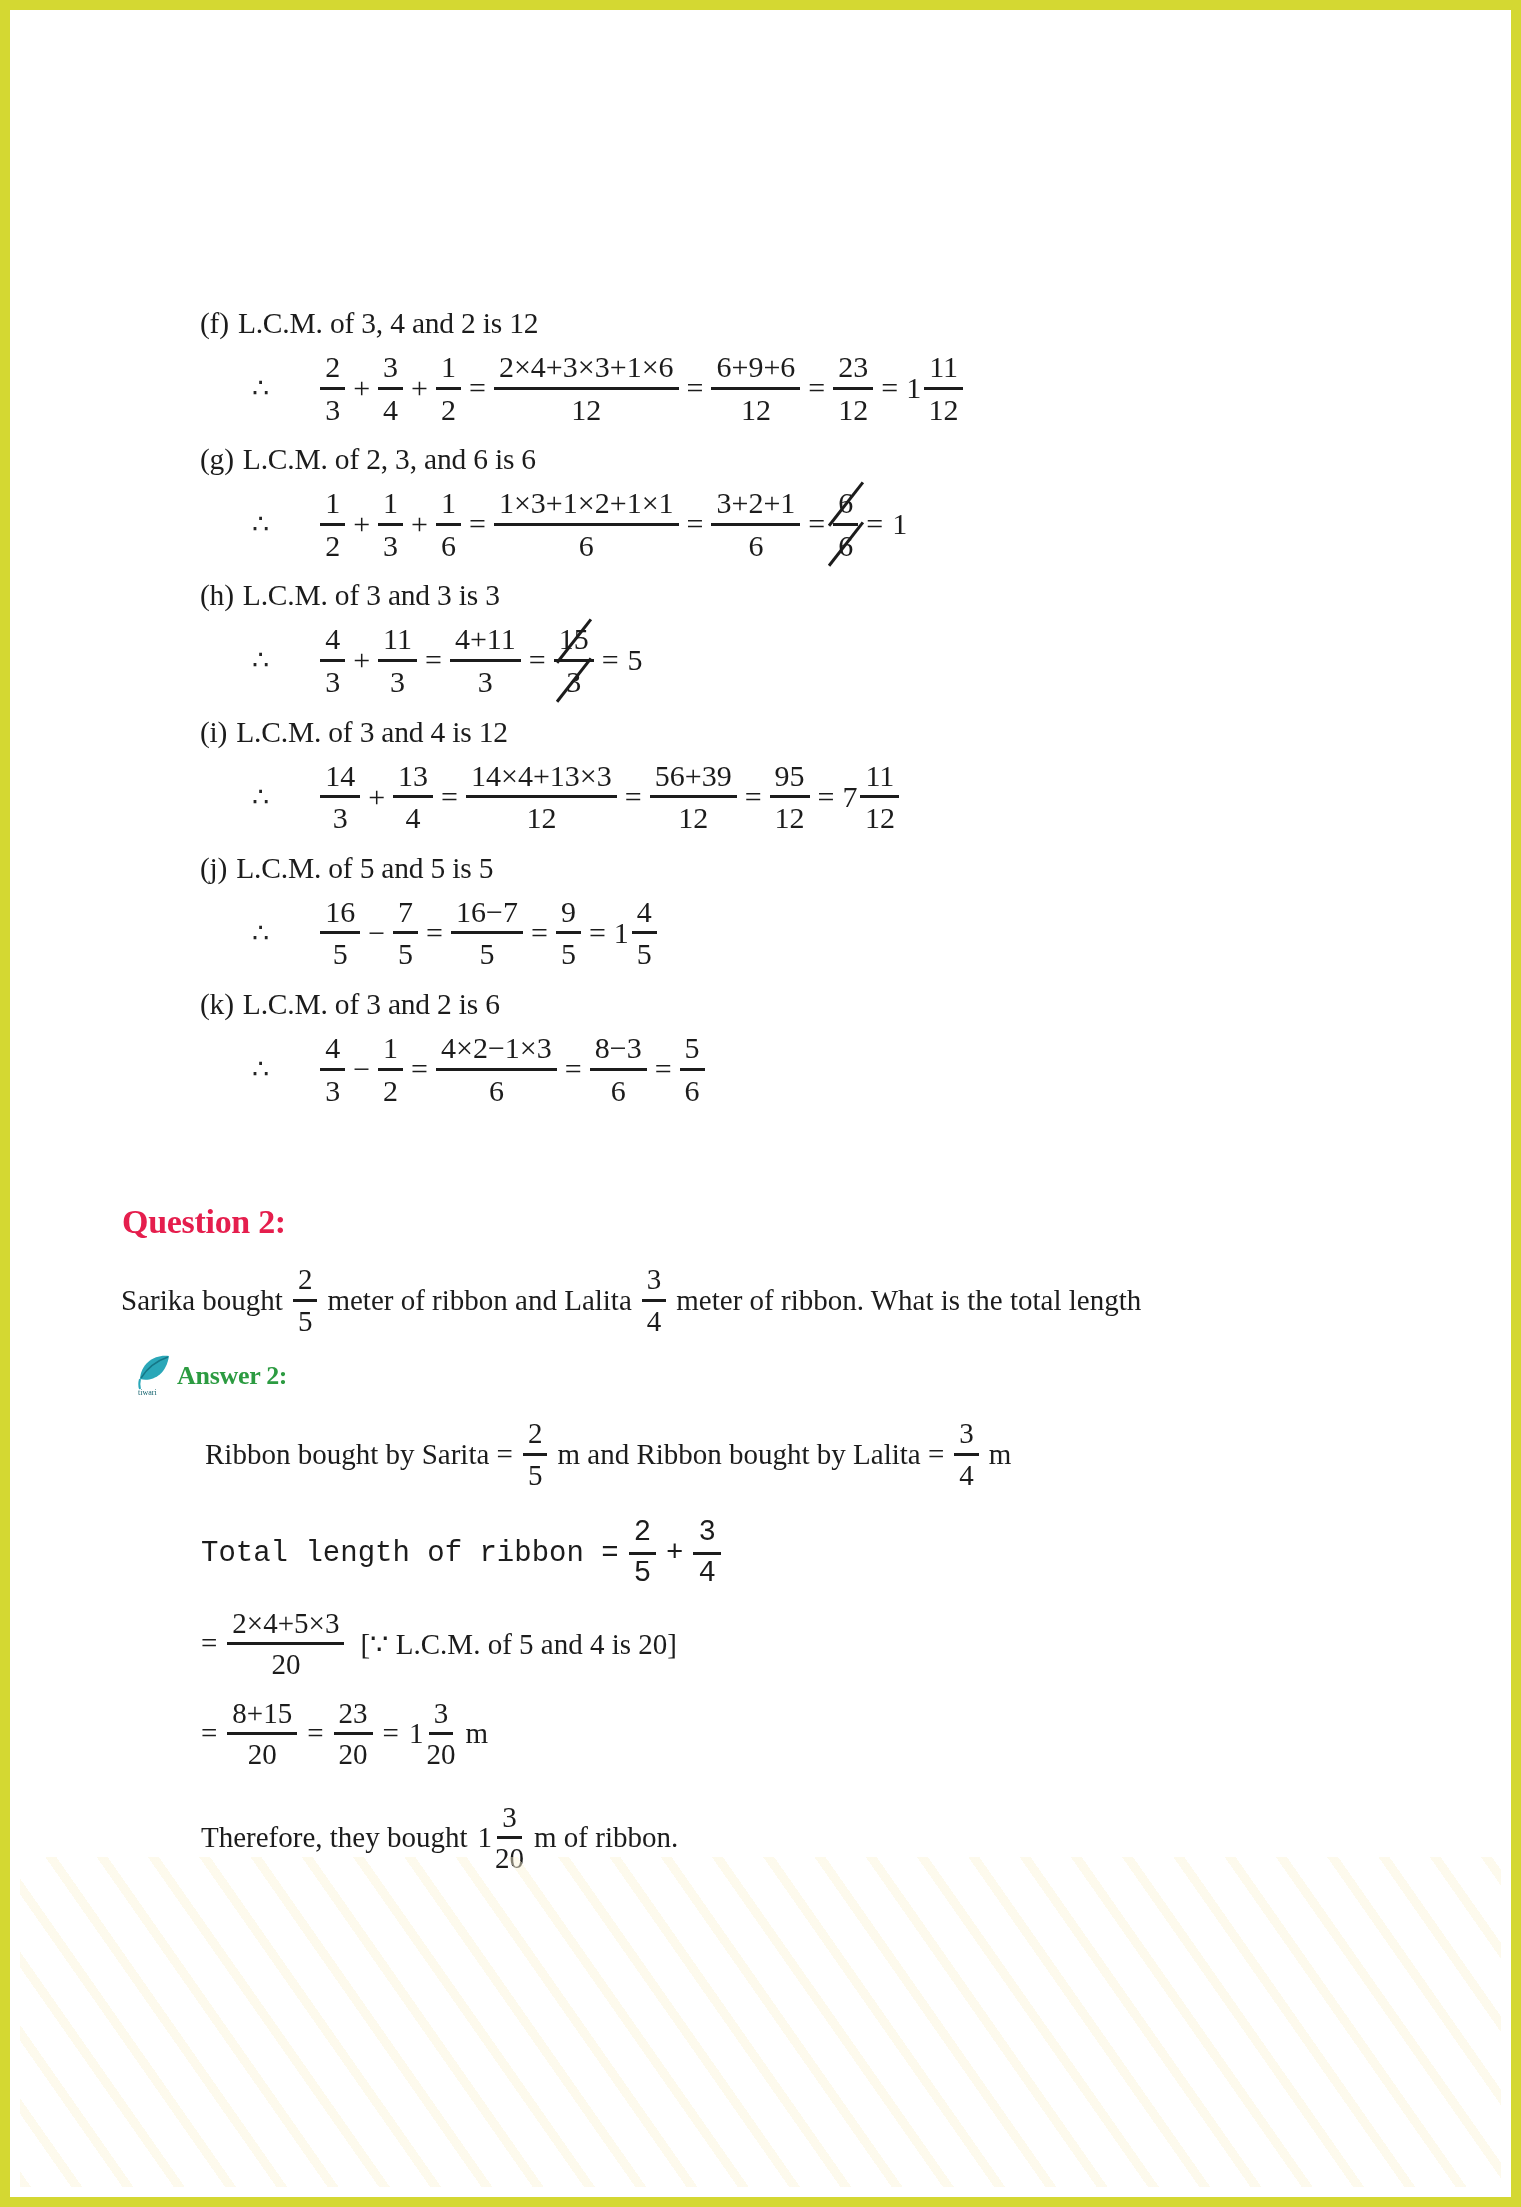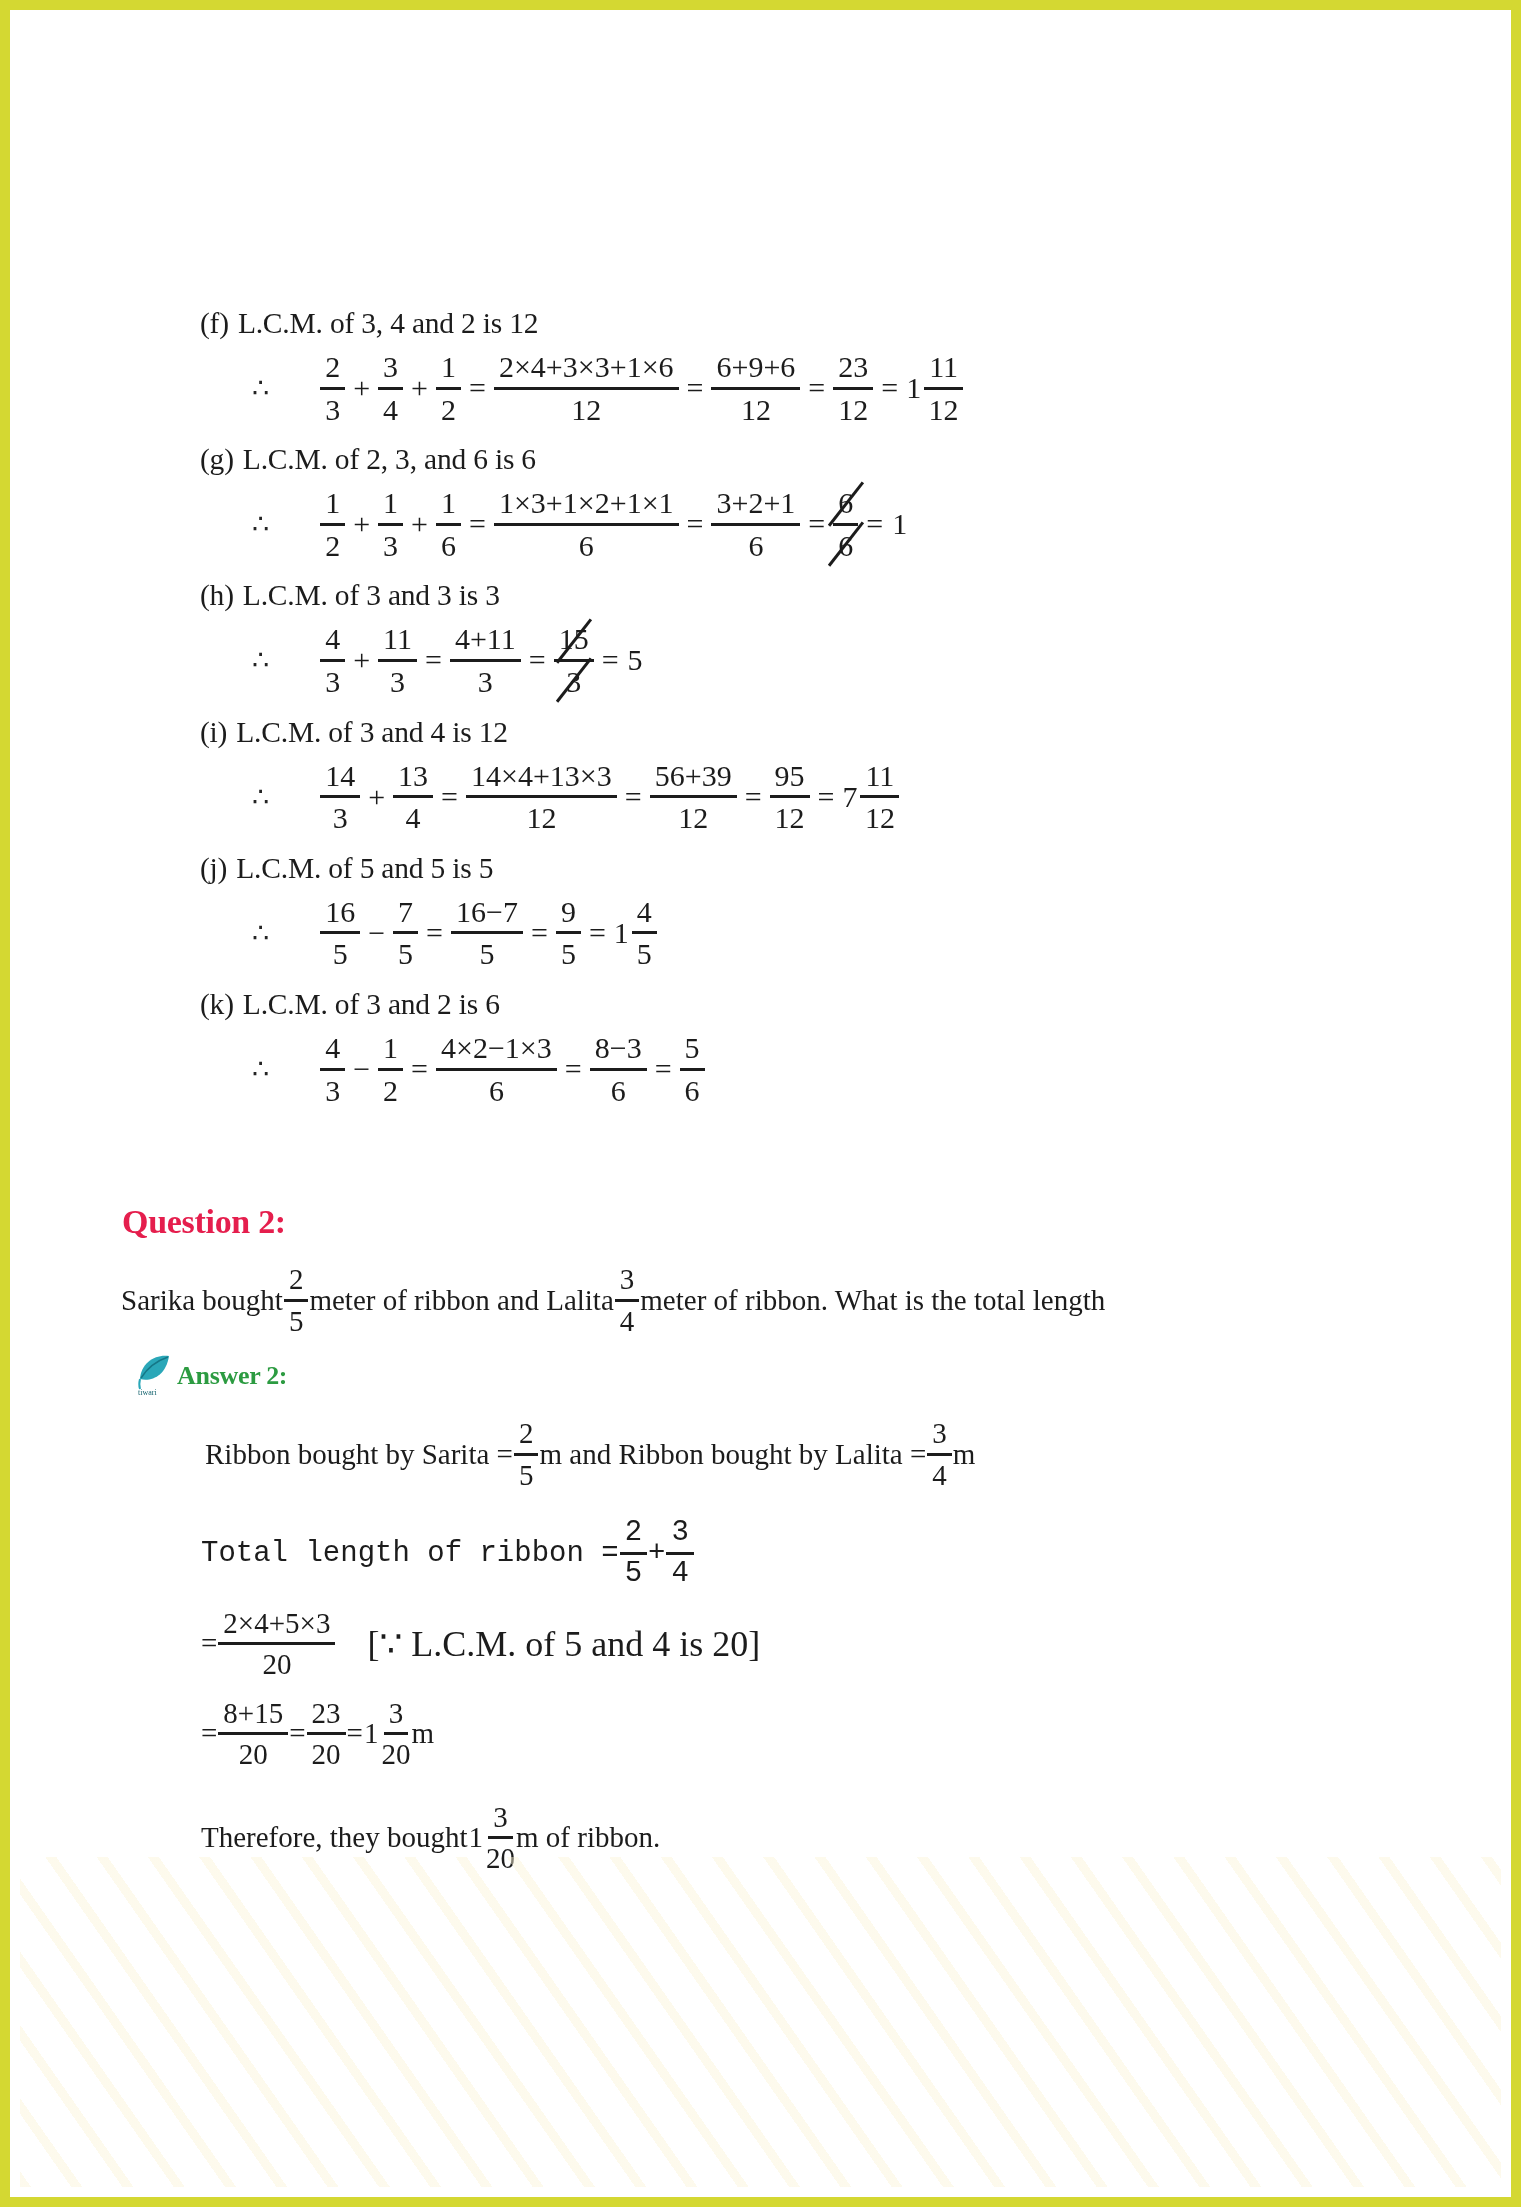--- a/index.html
+++ b/index.html
@@ -7,34 +7,34 @@
        font-family:"Liberation Serif",serif;}
   .page{position:absolute;inset:0;border:10px solid #d4d832;background:#ffffff;overflow:hidden;}
   .content{padding:297px 60px 0 110px;color:#1c1c1c;}
 
   
   .items{margin-left:80px;}
   .item-head{display:flex;gap:9px;font-size:29.5px;letter-spacing:-0.2px;white-space:nowrap;}
   .eq-row{display:flex;align-items:center;gap:7px;font-size:30px;margin:10px 0 17px 52px;white-space:nowrap;}
   .eq-therefore{font-size:27px;margin-right:44px;color:#242424;}
   .eq-txt{padding:0 1px;}
-  .eq-note{margin-left:32px;font-size:36px;}
+  .eq-note{margin-left:7px;font-size:29px;}
 
   
   .frac{display:inline-flex;flex-direction:column;align-items:center;line-height:1.12;vertical-align:middle;}
   .frac .num{padding:0 5px 3px;border-bottom:3px solid #1c1c1c;text-align:center;}
   .frac .den{padding-top:3px;text-align:center;}
   .mix{display:inline-flex;align-items:center;gap:3px;}
   .struck{position:relative;}
   .struck::after{content:'';position:absolute;left:50%;top:50%;width:3px;height:150%;
       background:#1c1c1c;transform:translate(-50%,-50%) rotate(38deg);}
 
   
   .q-title{margin:96px 0 22px 2px;font-size:34px;font-weight:bold;color:#e51e4d;letter-spacing:-0.3px;}
-  .text-line{display:flex;align-items:center;font-size:29px;white-space:nowrap;}
+  .text-line{display:flex;align-items:center;gap:9px;font-size:29px;white-space:nowrap;}
   .q-body2{font-size:29px;margin:10px 0 10px;}
   .a-title-row{display:flex;align-items:center;margin:16px 13px 6px;}
   .a-title{font-size:26px;font-weight:bold;color:#2c9b41;letter-spacing:-0.3px;}
   .logo{width:44px;height:46px;flex:0 0 auto;}
   .answer{margin-left:80px;}
   .a-line0{margin:18px 4px 8px;}
   .a-line1{margin:26px 0 6px;font-family:Liberation Mono, monospace;}
   .ind{margin-left:232px;}
   .a-line2{margin:16px 0 6px;}
   .a-line3{margin:16px 0 6px;}

